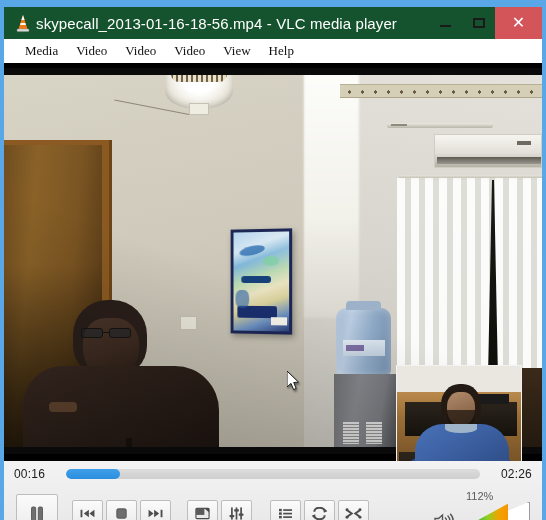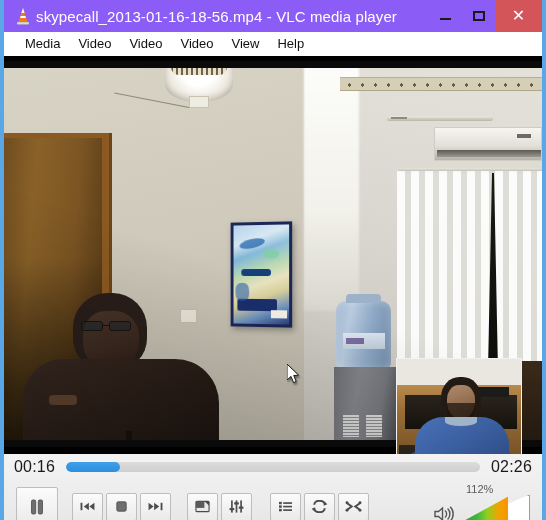--- a/index.html
+++ b/index.html
@@ -13,22 +13,22 @@
     position: absolute; left: 0; top: 0;
     width: 546px; height: 520px;
     background: #5aa7e8;
     padding: 0 4px 4px 4px;
   }
 
   
   .titlebar {
     position: relative;
     height: 32px; width: 538px;
-    background: #8b5cf6;
-    display: flex; align-items: center;
+    background: #14532d;
+    display: flex; align-items: center; margin-top: 7px;
   }
   .vlc-cone {
     position: relative;
     width: 18px; height: 20px;
     margin-left: 10px; margin-top: 1px;
     flex: none;
   }
   .title-text {
     flex: 1;
     text-align: center;
@@ -51,20 +51,21 @@
   .max-glyph { width: 12px; height: 10px; border: 2px solid #1a1a1a; }
   .close-glyph { font-size: 16px; line-height: 1; color: #fff; font-family: "Liberation Sans", sans-serif; }
 
   
   .menubar {
     height: 24px; width: 538px;
     background: #ffffff;
     display: flex; align-items: center;
     padding-left: 12px;
     border-bottom: 1px solid #ffffff;
+    font-family: Liberation Serif, serif;
   }
   .menuitem {
     font-size: 13px; color: #111;
     padding: 2px 9px 2px 9px;
     white-space: nowrap;
   }
 
   
   .videoarea {
     position: relative;
@@ -339,21 +340,21 @@
   .controls {
     width: 538px; height: 82px;
     background: linear-gradient(180deg,#f3f3f3 0%, #ececec 55%, #e4e4e4 100%);
     position: relative;
   }
   .seekrow {
     display: flex; align-items: center;
     height: 25px; padding: 0 10px;
   }
   .time {
-    font-size: 16px; color: #1a1a1a; font-family: "Liberation Sans", sans-serif;
+    font-size: 12px; color: #1a1a1a; font-family: "Liberation Sans", sans-serif;
     width: 44px; letter-spacing: 0.2px;
   }
   .time.right { text-align: right; }
   .seekbar {
     flex: 1; height: 10px; margin: 0 8px;
     background: linear-gradient(180deg,#dcdcdc,#cfcfcf);
     border-radius: 5px;
     position: relative; overflow: hidden;
   }
   .seekfill {

